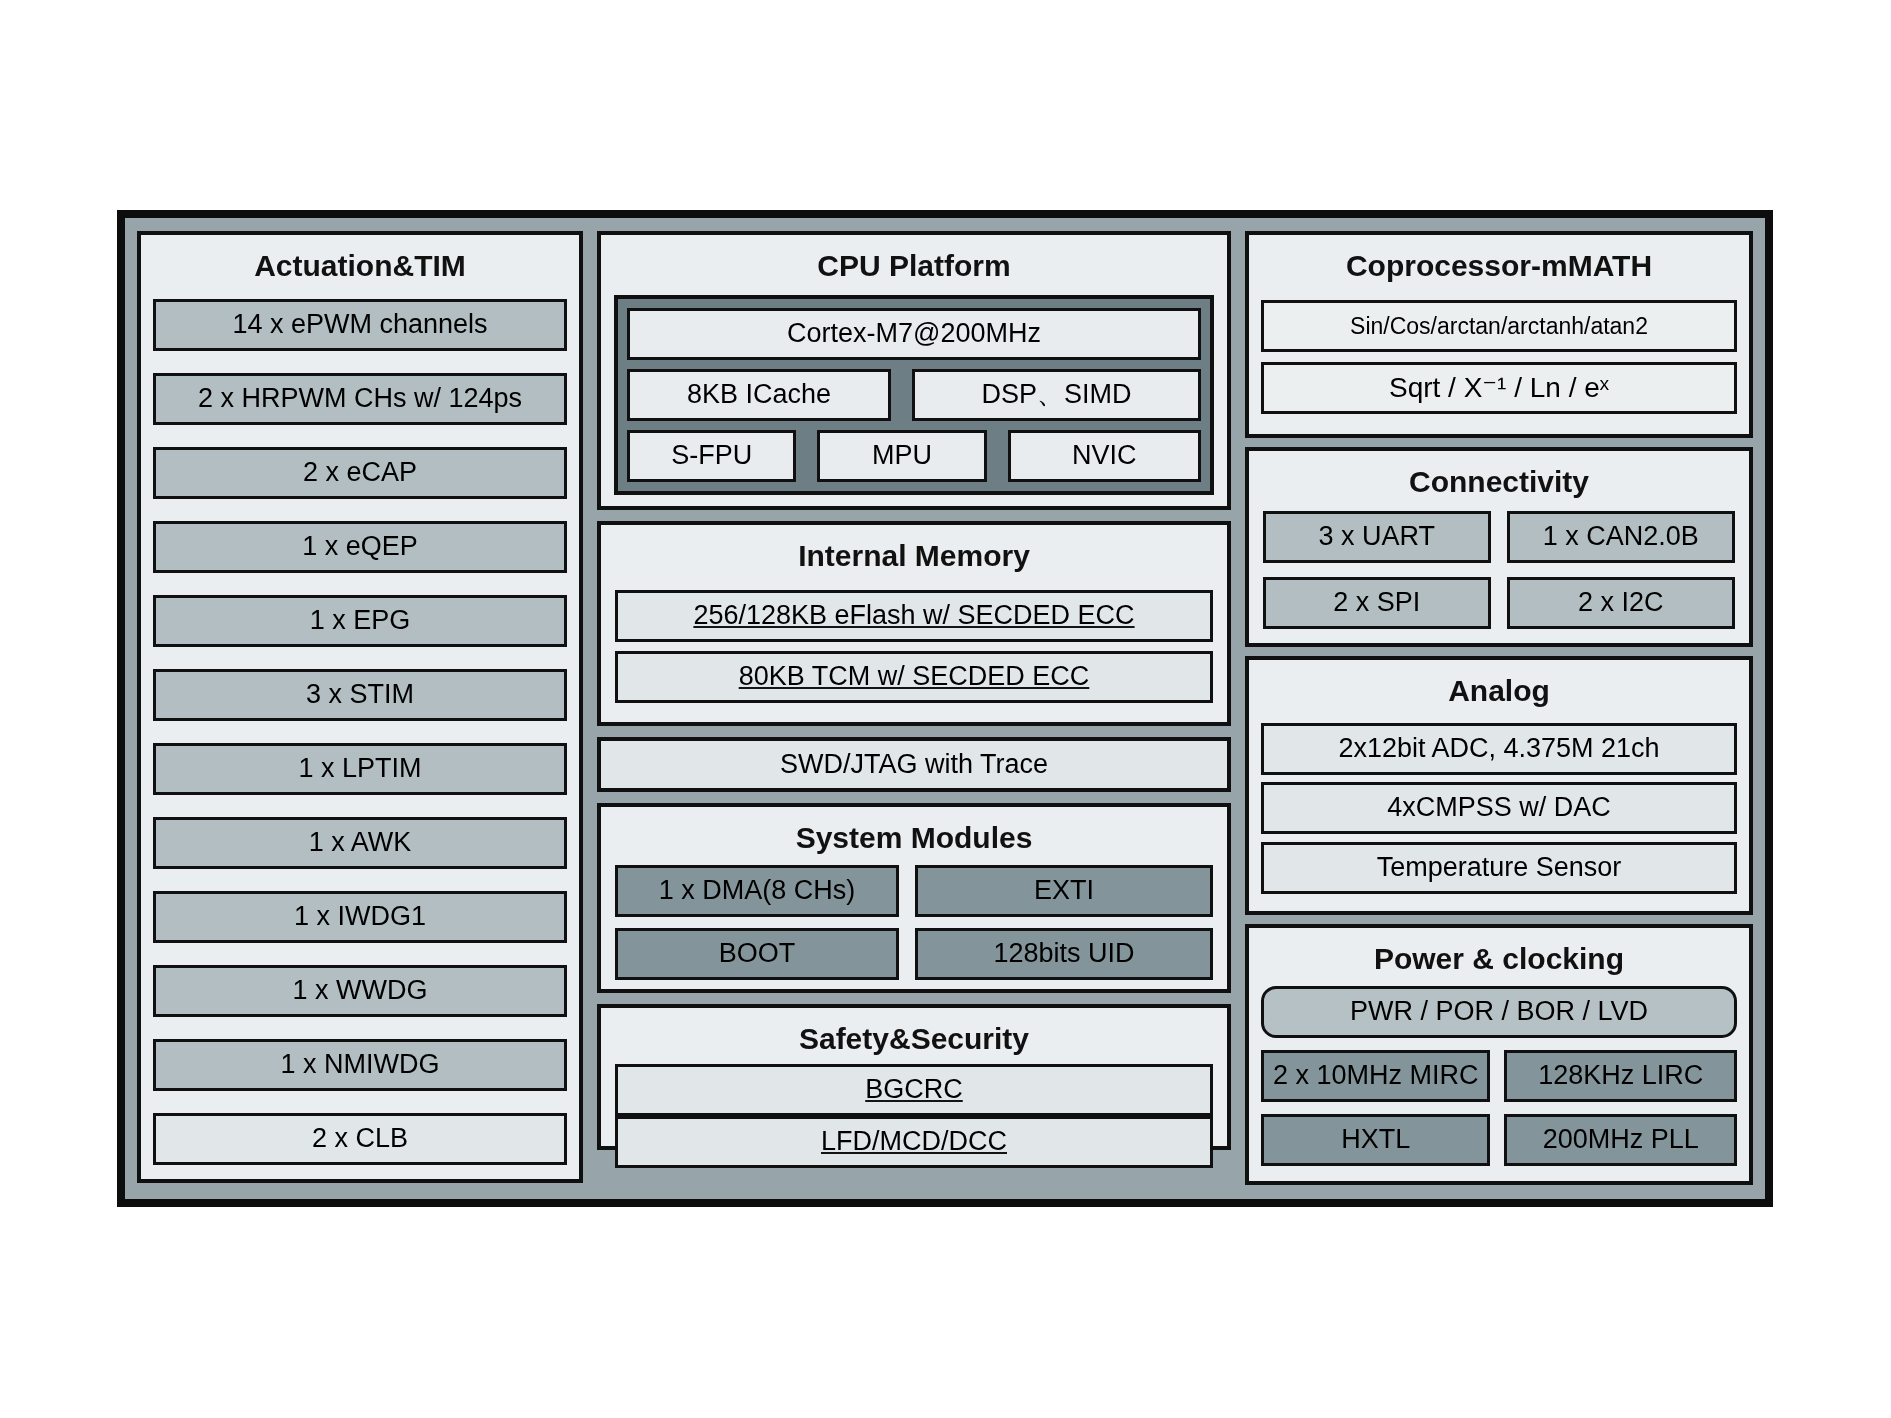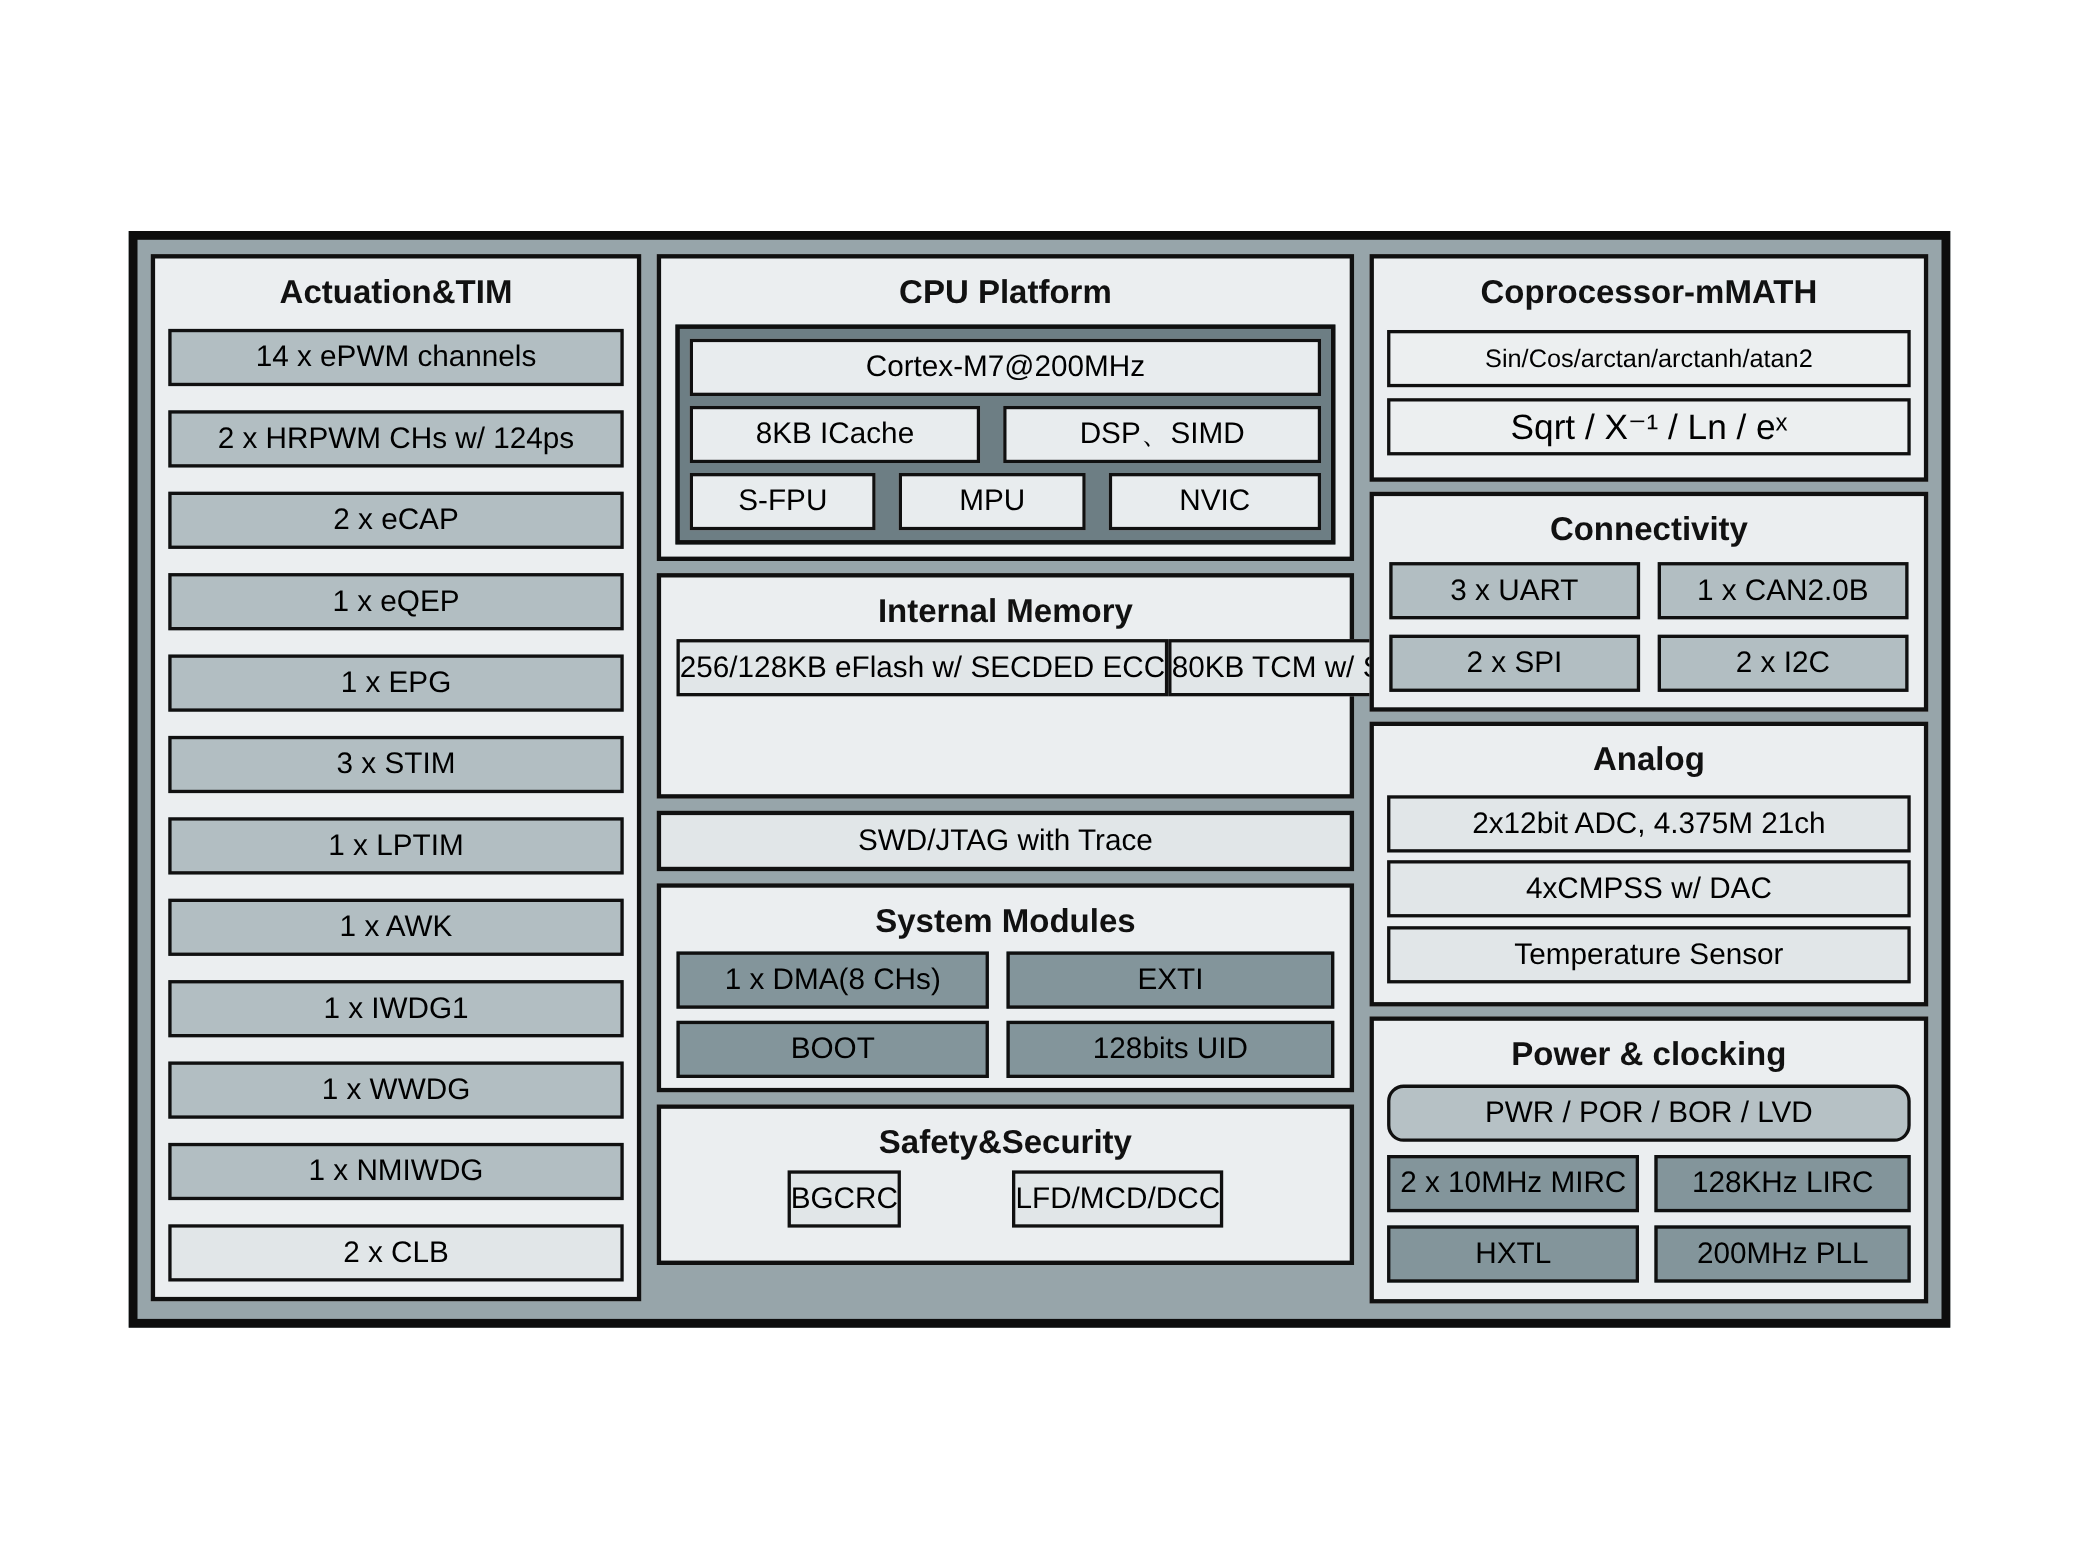--- a/index.html
+++ b/index.html
@@ -52,34 +52,34 @@
   .cpu-core{height:52px;background:#e8ecee;flex:0 0 auto;}
   .cpu-row{display:flex;gap:21px;flex:0 0 auto;}
   .cpu-row .item{background:#e8ecee;}
   .w-icache{flex:0 0 46%;}
   .w-dsp{flex:1;}
   .w-sfpu{flex:0 0 29.5%;}
   .w-mpu{flex:0 0 29.5%;}
   .w-nvic{flex:1;}
   
   .panel-memory{height:205px;}
-  .mem-stack{flex:1;display:flex;flex-direction:row;justify-content:space-evenly;padding:0 14px 10px 14px;}
+  .mem-stack{flex:1;display:flex;flex-direction:column;justify-content:space-evenly;padding:0 14px 10px 14px;text-decoration:underline;}
   .panel-swd{height:55px;justify-content:center;border-width:4px;background:#e1e6e8;}
   .swd-item{border:none;height:auto;background:transparent;}
   .panel-system{height:190px;}
   .grid2{
     display:grid;gap:11px 16px;padding:2px 14px 12px 14px;flex:1;align-content:space-evenly;
   }
   .grid-sys{grid-template-columns:47.5% 1fr;}
   .panel-safety{height:146px;}
   
   .panel-coproc{height:207px;}
   .coproc-stack{flex:1;display:flex;flex-direction:column;justify-content:space-evenly;padding:0 12px 10px 12px;}
   .small-text{font-size:23px;}
-  .mid-text{font-size:32px;}
+  .mid-text{font-size:28px;}
   .panel-conn{height:200px;}
   .grid-conn{grid-template-columns:48.2% 1fr;}
   .panel-analog{height:259px;}
   .analog-stack{flex:1;display:flex;flex-direction:column;justify-content:space-evenly;padding:0 12px 10px 12px;}
   .panel-power{height:261px;}
   .pwr-wide{margin:2px 12px 0 12px;}
   .grid-pwr{grid-template-columns:48.2% 1fr;gap:9px 14px;padding:9px 12px 12px 12px;}
 </style>
 </head>
 <body>

